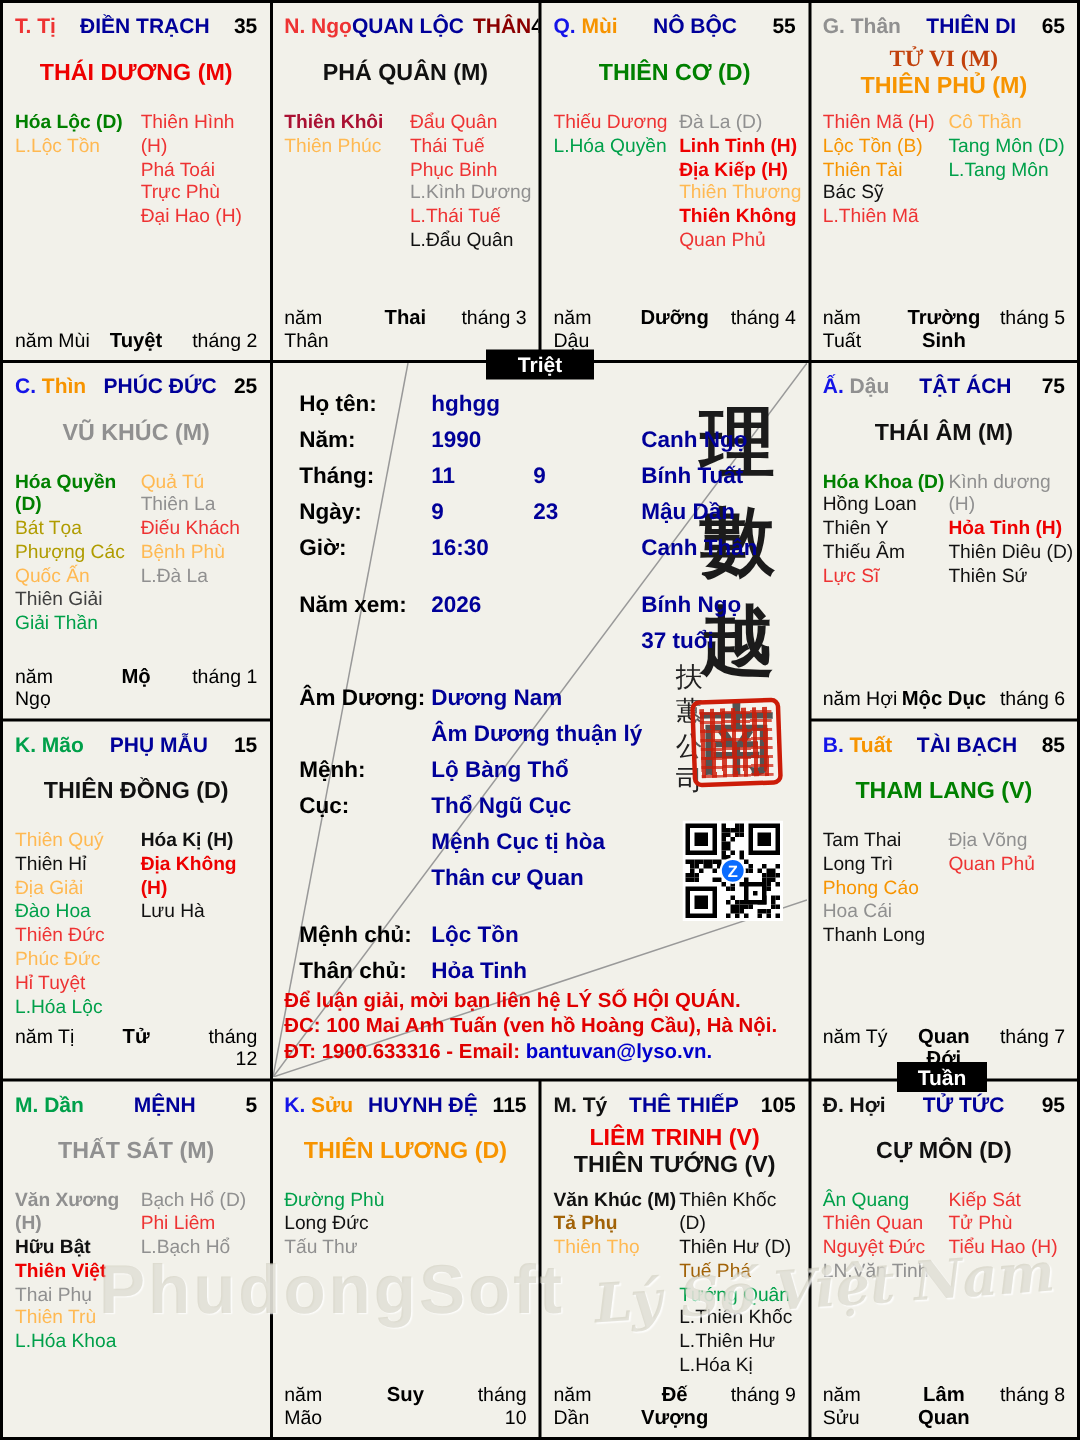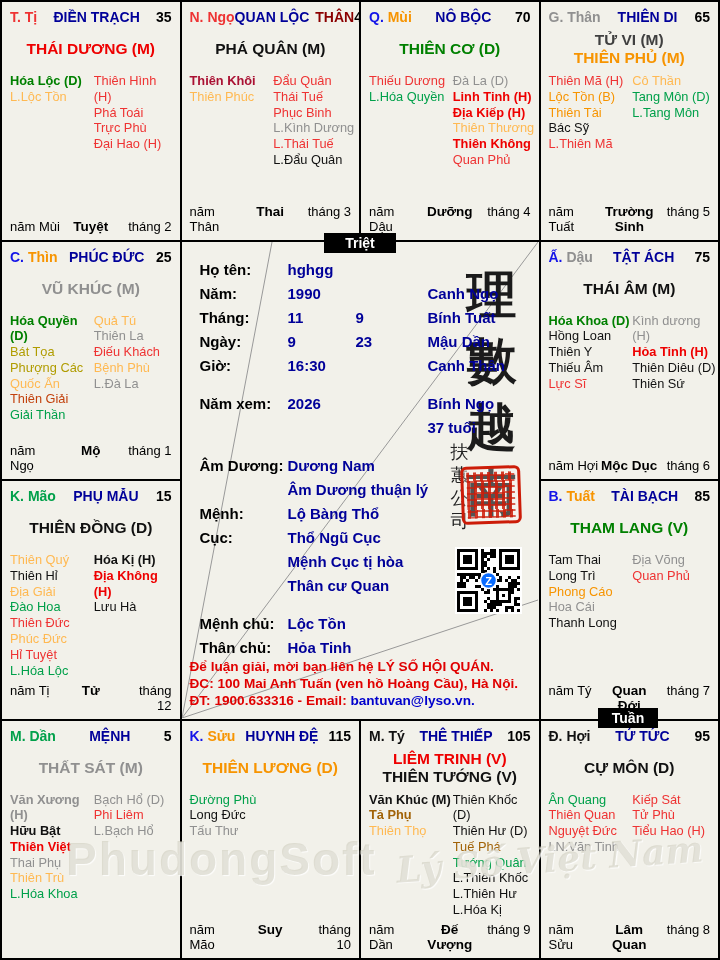--- a/index.html
+++ b/index.html
@@ -358,21 +358,21 @@
         <div class="cell-foot">
           <span class="fl">năm Thân</span>
           <span class="fm">Thai</span>
           <span class="fr">tháng 3</span>
         </div>
       </div>
       <div class="cell" style="grid-area: 1 / 3;">
         <div class="cell-head">
           <span class="canchi"><span style="color: rgb(20, 20, 232);">Q. </span><span style="color: rgb(247, 148, 0);">Mùi</span></span>
           <span class="pname">NÔ BỘC</span>
-          <span class="pnum">70</span>
+          <span class="pnum">55</span>
         </div>
         <div class="mains">
           <div style="color: rgb(0, 128, 0);">THIÊN CƠ (D)</div>
         </div>
         <div class="cols">
           <div class="col">
             <div style="color: rgb(238, 51, 51);">Thiếu Dương</div>
             <div style="color: rgb(0, 160, 74);">L.Hóa Quyền</div>
           </div>
           <div class="col">
@@ -390,21 +390,21 @@
           <span class="fr">tháng 4</span>
         </div>
       </div>
       <div class="cell" style="grid-area: 1 / 4;">
         <div class="cell-head">
           <span class="canchi"><span style="color: rgb(144, 144, 144);">G. </span><span style="color: rgb(144, 144, 144);">Thân</span></span>
           <span class="pname">THIÊN DI</span>
           <span class="pnum">65</span>
         </div>
         <div class="mains">
-          <div style="color: #404040;">TỬ VI (M)</div>
+          <div style="color: #c2410c; font-family: Liberation Serif, serif;">TỬ VI (M)</div>
           <div style="color: rgb(247, 148, 0);">THIÊN PHỦ (M)</div>
         </div>
         <div class="cols">
           <div class="col">
             <div style="color: rgb(238, 51, 51);">Thiên Mã (H)</div>
             <div style="color: rgb(247, 148, 0);">Lộc Tồn (B)</div>
             <div style="color: rgb(247, 148, 0);">Thiên Tài</div>
             <div style="color: rgb(17, 17, 17);">Bác Sỹ</div>
             <div style="color: rgb(238, 51, 51);">L.Thiên Mã</div>
           </div>
@@ -428,21 +428,21 @@
         </div>
         <div class="mains">
           <div style="color: rgb(144, 144, 144);">VŨ KHÚC (M)</div>
         </div>
         <div class="cols">
           <div class="col">
             <div class="bold" style="color: rgb(0, 128, 0);">Hóa Quyền (D)</div>
             <div style="color: rgb(176, 156, 0);">Bát Tọa</div>
             <div style="color: rgb(176, 156, 0);">Phượng Các</div>
             <div style="color: rgb(255, 185, 82);">Quốc Ấn</div>
-            <div style="color: #c2410c;">Thiên Giải</div>
+            <div style="color: #404040;">Thiên Giải</div>
             <div style="color: rgb(0, 160, 74);">Giải Thần</div>
           </div>
           <div class="col">
             <div style="color: rgb(255, 185, 82);">Quả Tú</div>
             <div style="color: rgb(144, 144, 144);">Thiên La</div>
             <div style="color: rgb(238, 51, 51);">Điếu Khách</div>
             <div style="color: rgb(255, 185, 82);">Bệnh Phù</div>
             <div style="color: rgb(144, 144, 144);">L.Đà La</div>
           </div>
         </div>

